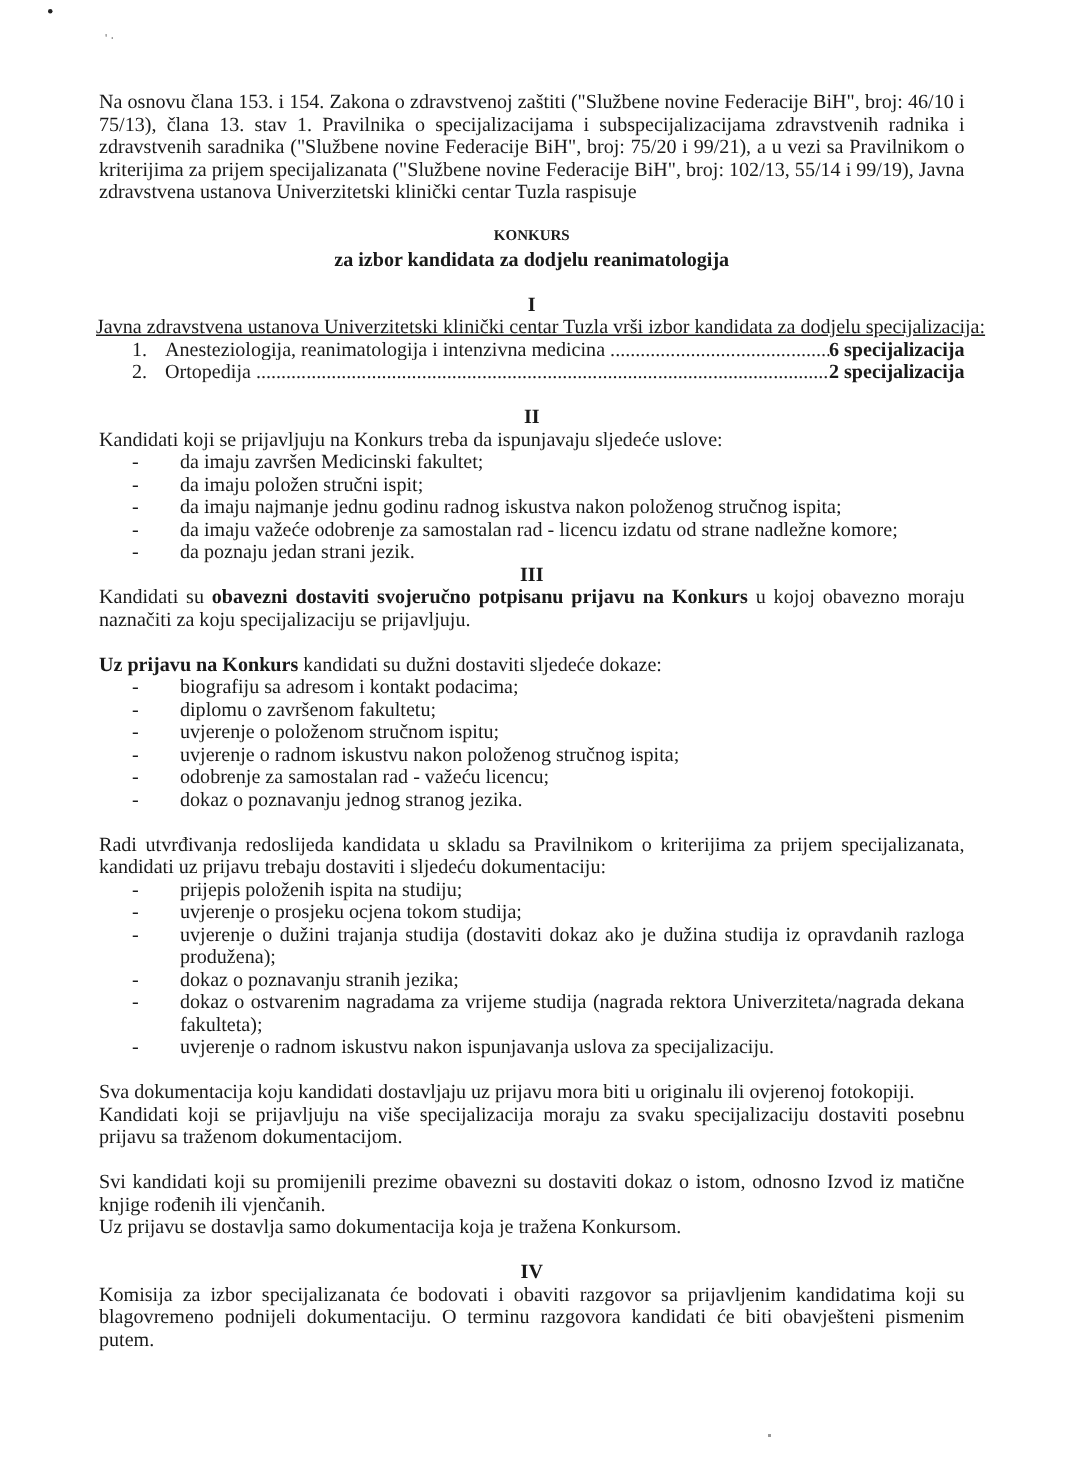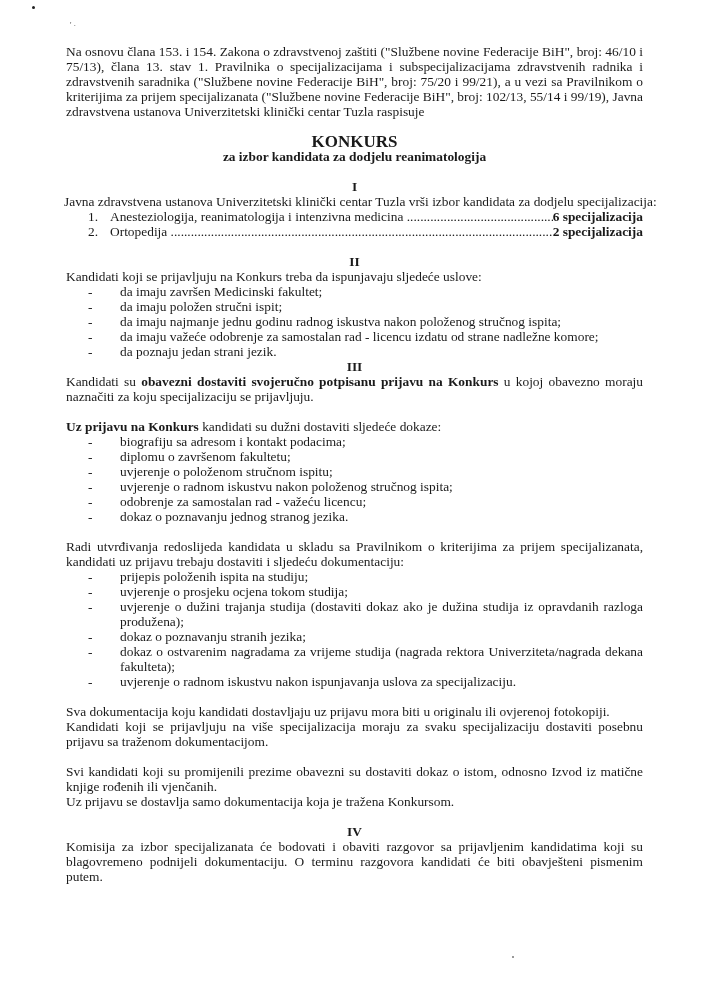--- a/index.html
+++ b/index.html
@@ -3,24 +3,24 @@
   <meta charset="utf-8">
   <style>
     html, body { margin: 0; padding: 0; background: #ffffff; }
     body {
       width: 717px; height: 984px; position: relative; overflow: hidden;
       font-family: "Liberation Serif", serif; color: #1a1a1a;
       font-size: 13.4px; line-height: 15px;
     }
     .dot1 { position: absolute; left: 32px; top: 6px; width: 3px; height: 3px; background:#222; border-radius: 50%; }
     .dot2 { position: absolute; left: 70px; top: 18px; font-size: 8px; color:#555; }
-    .page { position: absolute; left: 66px; top: 44px; width: 577px; }
+    .page { position: absolute; left: 66px; top: 60px; width: 577px; }
     p { margin: 0; text-align: justify; }
     .bold { font-weight: bold; }
-    .title { text-align: center; font-weight: bold; margin-top: 15px; font-size: 17px; }
+    .title { text-align: center; font-weight: bold; margin-top: 15px; font-size: 10px; }
     .subtitle { text-align: center; font-weight: bold; font-size: 13.4px; }
     .roman { text-align: center; font-weight: bold; }
     ol.numbered { margin: 0; padding-left: 0; list-style: none; }
     ol.numbered li { display: flex; padding-left: 22px; }
     ol.numbered .num { width: 22px; flex: none; }
     ol.numbered .name { flex: 1; white-space: nowrap; overflow: hidden; text-align: center; }
     ol.numbered .name::after { content: " ........................................................................................................................................................................................"; }
     ol.numbered .count { flex: none; font-weight: bold; }
     ul.dash { margin: 0; padding-left: 0; list-style: none; }
     ul.dash li { display: flex; padding-left: 22px; }
@@ -36,21 +36,21 @@
 <div class="dot2">' ·</div>
 
 <div class="page">
   <p>Na osnovu člana 153. i 154. Zakona o zdravstvenoj zaštiti ("Službene novine Federacije BiH", broj: 46/10 i 75/13), člana 13. stav 1. Pravilnika o specijalizacijama i subspecijalizacijama zdravstvenih radnika i zdravstvenih saradnika ("Službene novine Federacije BiH", broj: 75/20 i 99/21), a u vezi sa Pravilnikom o kriterijima za prijem specijalizanata ("Službene novine Federacije BiH", broj: 102/13, 55/14 i 99/19), Javna zdravstvena ustanova Univerzitetski klinički centar Tuzla raspisuje</p>
 
   <div class="title">KONKURS</div>
   <div class="subtitle">za izbor kandidata za dodjelu reanimatologija</div>
 
   <div class="gap"></div>
   <div class="roman">I</div>
-  <p style="text-align:right;white-space:nowrap;margin-left:-2px;">Javna zdravstvena ustanova Univerzitetski klinički centar Tuzla vrši izbor kandidata za dodjelu specijalizacija:</p>
+  <p style="text-align:right;white-space:nowrap;margin-left:-2px;text-decoration:underline;">Javna zdravstvena ustanova Univerzitetski klinički centar Tuzla vrši izbor kandidata za dodjelu specijalizacija:</p>
   <ol class="numbered">
     <li>
       <span class="num">1.</span>
       <span class="name">Anesteziologija, reanimatologija i intenzivna medicina</span>
       <span class="count">6 specijalizacija</span>
     </li>
     <li>
       <span class="num">2.</span>
       <span class="name">Ortopedija</span>
       <span class="count">2 specijalizacija</span>

